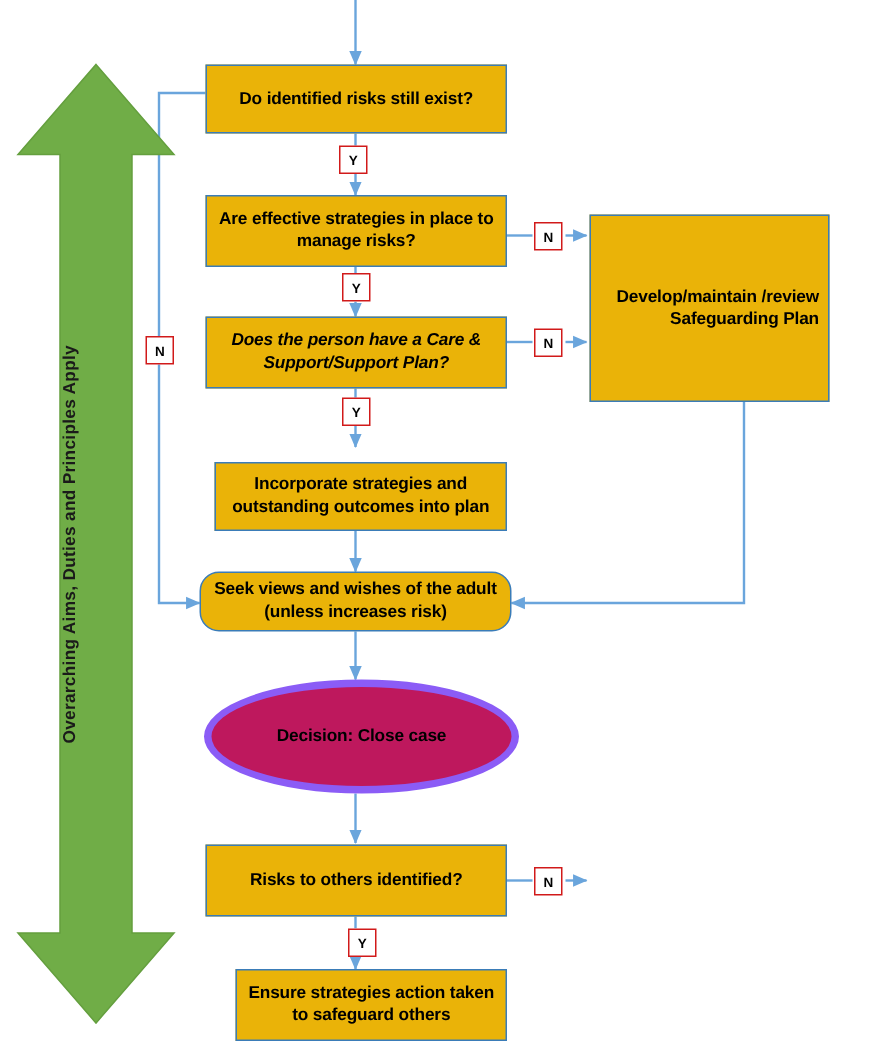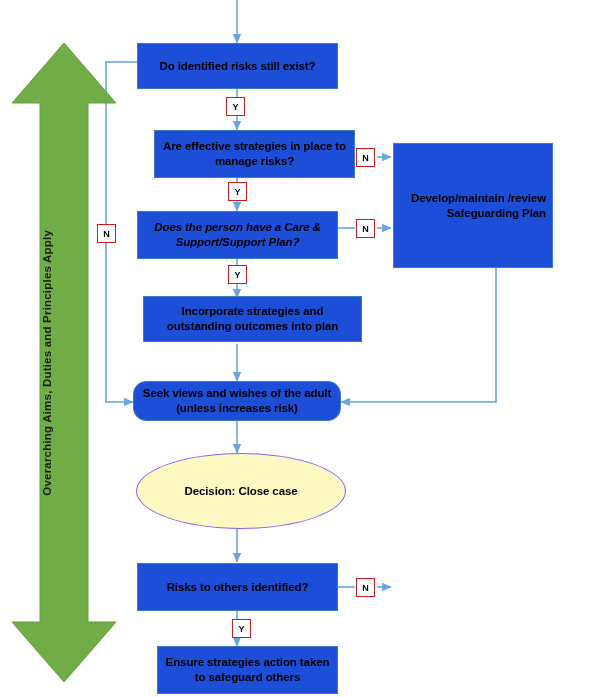--- a/index.html
+++ b/index.html
@@ -32,27 +32,27 @@
     justify-content: center;
     text-align: center;
     color: #000000;
     font-weight: bold;
     font-size: 11.5px;
     line-height: 15px;
     letter-spacing: -0.1px;
     z-index: 3;
   }
   .proc {
-    background: #1d4ed8;
+    background: #eab308;
     border: 1px solid #3A7CB8;
   }
   .proc span { padding: 0 6px; }
   .decision-oval {
-    background: #fef9c3;
-    border: 1px solid #8b5cf6;
+    background: #be185d;
+    border: 5px solid #8b5cf6;
     border-radius: 50%;
   }
   .label-box {
     position: absolute;
     box-sizing: border-box;
     background: #ffffff;
     border: 1.5px solid #D11A1A;
     display: flex;
     align-items: center;
     justify-content: center;
@@ -128,29 +128,29 @@
 
   <svg class="arrow-band" style="left:8px; top:40px; width:112px; height:645px;" viewBox="0 0 112 645" xmlns="http://www.w3.org/2000/svg">
     <polygon points="56,3 108,63 80,63 80,582 108,582 56,642 4,582 32,582 32,63 4,63" fill="#70AD47" stroke="#649F3E" stroke-width="1"></polygon>
   </svg>
   <div class="arrow-text" style="left:41px; top:230px;">Overarching Aims, Duties and Principles Apply</div>
 
   <div class="node proc" style="left:137px; top:43px; width:201px; height:46px;">
     <span>Do identified risks still exist?</span>
   </div>
 
-  <div class="node proc" style="left:154px; top:130px; width:201px; height:48px;">
+  <div class="node proc" style="left:137px; top:130px; width:201px; height:48px;">
     <span>Are effective strategies in place to manage risks?</span>
   </div>
 
   <div class="node proc" style="left:137px; top:211px; width:201px; height:48px;font-style:italic;">
     <span>Does the person have a Care &amp; Support/Support Plan?</span>
   </div>
 
-  <div class="node proc" style="left:143px; top:296px; width:219px; height:46px;">
+  <div class="node proc" style="left:143px; top:308px; width:195px; height:46px;">
     <span>Incorporate strategies and outstanding outcomes into plan</span>
   </div>
 
   <div class="node proc" style="left:133px; top:381px; width:208px; height:40px;border-radius:13px;">
     <span>Seek views and wishes of the adult (unless increases risk)</span>
   </div>
 
   <div class="node proc" style="left:393px; top:143px; width:160px; height:125px;text-align:right;">
     <span>Develop/maintain /review Safeguarding Plan</span>
   </div>

